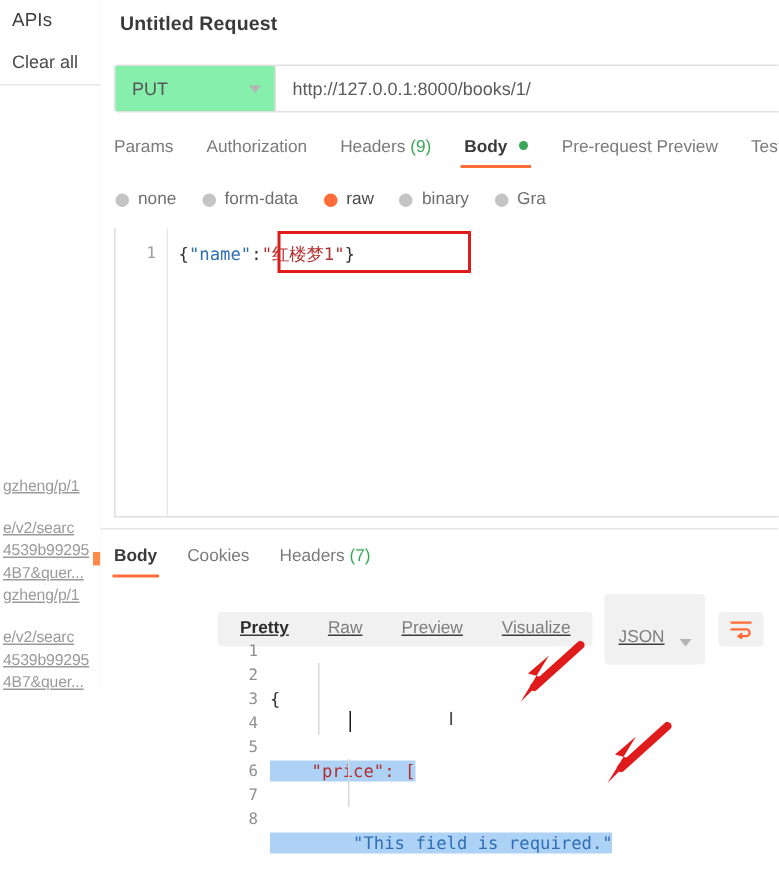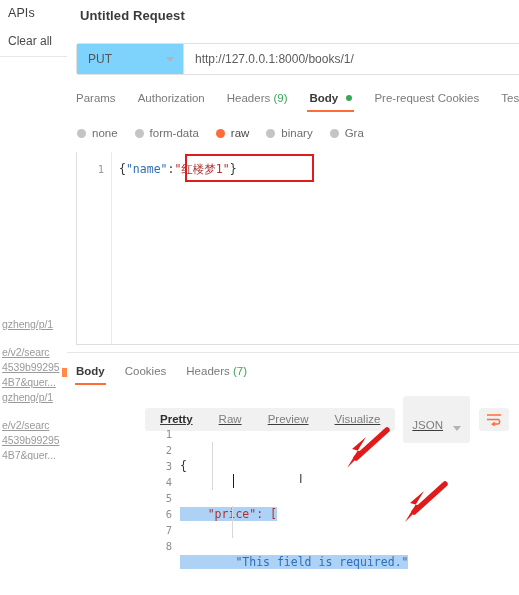--- a/index.html
+++ b/index.html
@@ -64,21 +64,21 @@
 
   
   #urlbar {
     position: absolute; left: 9px; top: 43px;
     width: 462px; height: 32px;
     border: 1px solid #e0e0e0; border-radius: 3px;
     box-sizing: border-box; background: #fff;
     display: flex; align-items: stretch;
   }
   #method-select {
-    width: 107px; background: #7dd3fc;
+    width: 107px; background: #86efac;
     border-right: 1px solid #e0e0e0;
     display: flex; align-items: center; justify-content: space-between;
     padding: 0 9px 0 11px; box-sizing: border-box;
     cursor: pointer;
   }
   #method-select .m-label { font-size: 12px; color: #565656; }
   .caret-dn {
     width: 0; height: 0;
     border-left: 4.5px solid transparent;
     border-right: 4.5px solid transparent;
@@ -301,21 +301,21 @@
     </div>
     <div class="rtab">
       <span>Headers</span>
       <span class="hdr-count">(9)</span>
     </div>
     <div class="rtab active">
       <span>Body</span>
       <span class="dot-green"></span>
     </div>
     <div class="rtab">
-      <span>Pre-request Cookies</span>
+      <span>Pre-request Preview</span>
     </div>
     <div class="rtab">
       <span>Test</span>
     </div>
   </div>
 
   <div id="body-types">
     <div class="btype">
       <span class="radio"></span>
       <span>none</span>

